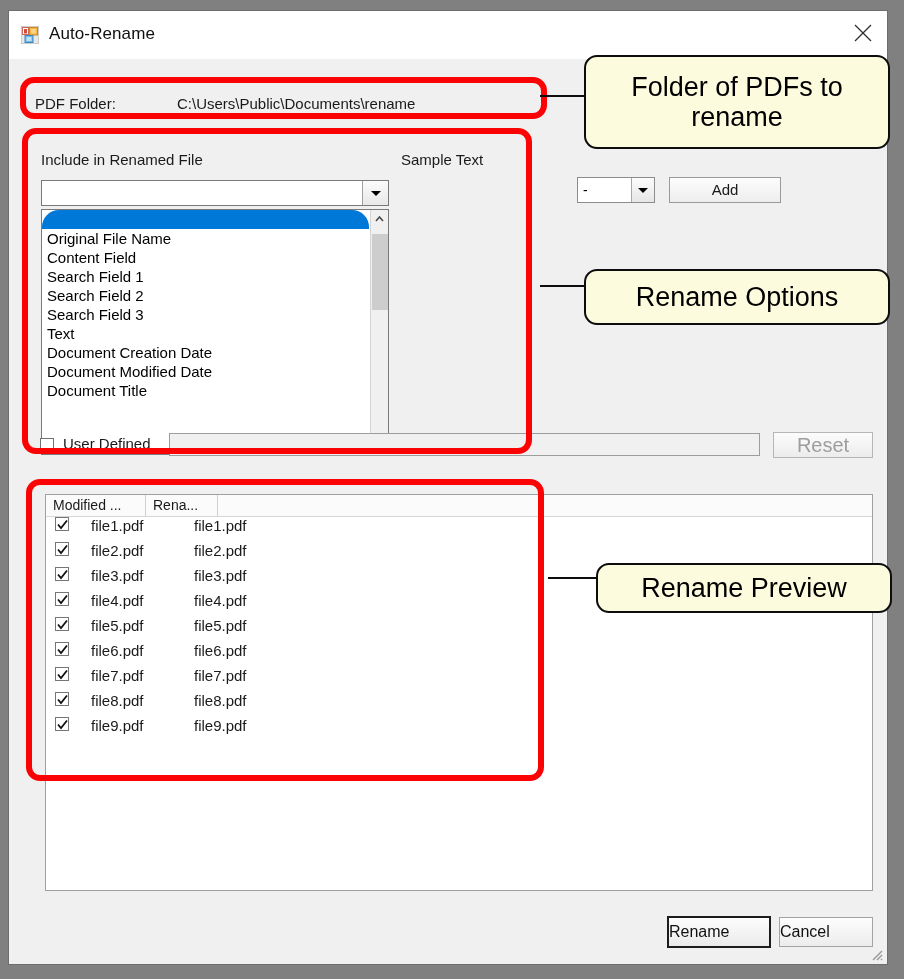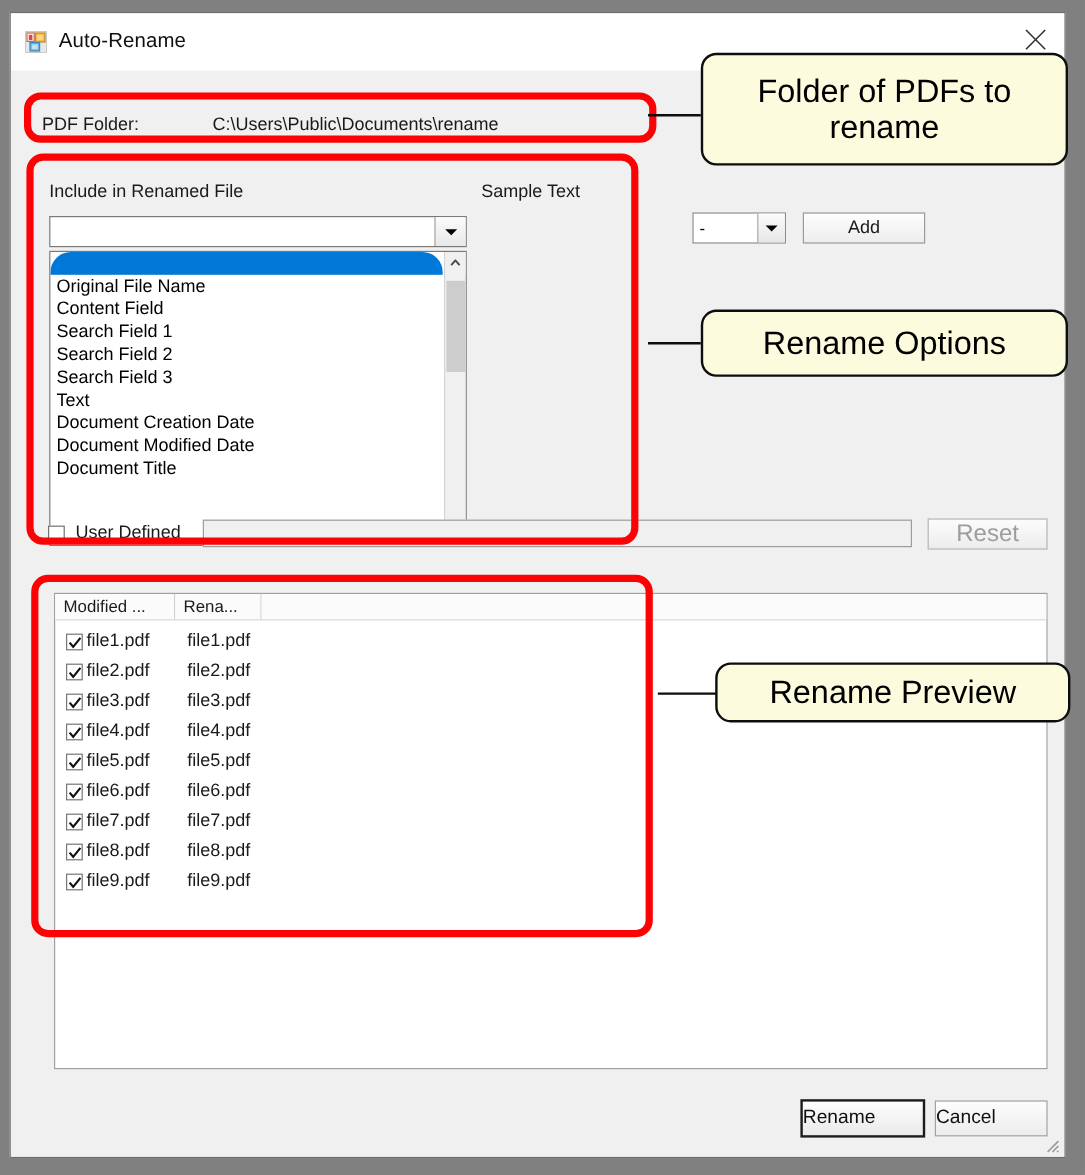--- a/index.html
+++ b/index.html
@@ -187,21 +187,21 @@
   #sep-combo .combo-arrow-box {
     position: absolute; right: 0; top: 0;
     width: 23px; height: 24px;
     background: linear-gradient(#fcfcfc,#e6e6e6);
     border-left: 1px solid #a8a8a8;
     box-sizing: border-box;
   }
   #add-button {
     position: absolute;
     left: 660px; top: 118px;
-    width: 102px; height: 26px;
+    width: 112px; height: 26px;
     background: linear-gradient(#fdfdfd,#ededed);
     border: 1px solid #9a9a9a;
     box-sizing: border-box;
     font-size: 15px;
     color: #1a1a1a;
     text-align: center;
     line-height: 24px;
     cursor: default;
   }
 
@@ -273,24 +273,25 @@
   #col-filler   { flex: 1; border-right: none; }
 
   #filelist-body {
     position: absolute;
     left: 0; top: 22px; right: 0; bottom: 0;
     overflow: hidden;
   }
   .file-row {
     height: 25px;
     display: flex;
-    align-items: flex-end;
+    align-items: flex-start;
     font-size: 15px;
     color: #1a1a1a;
     cursor: default;
+    gap: 19px;
   }
   .row-check {
     width: 14px; height: 14px;
     margin-left: 9px;
     border: 1px solid #767676;
     background: #fff;
     box-sizing: border-box;
     position: relative;
     flex: 0 0 auto;
   }
@@ -351,20 +352,21 @@
     border-radius: 13px;
     box-sizing: border-box;
     color: #000;
     font-size: 27px;
     text-align: center;
     display: flex;
     align-items: center;
     justify-content: center;
     line-height: 1.12;
     padding: 2px 10px;
+    margin-top: 11px;
   }
   #callout-folder  { left: 584px; top: 44px;  width: 306px; height: 94px; }
   #callout-options { left: 584px; top: 258px; width: 306px; height: 56px; }
   #callout-preview { left: 596px; top: 552px; width: 296px; height: 50px; }
 
   .leader {
     position: absolute;
     pointer-events: none;
   }
 </style>

